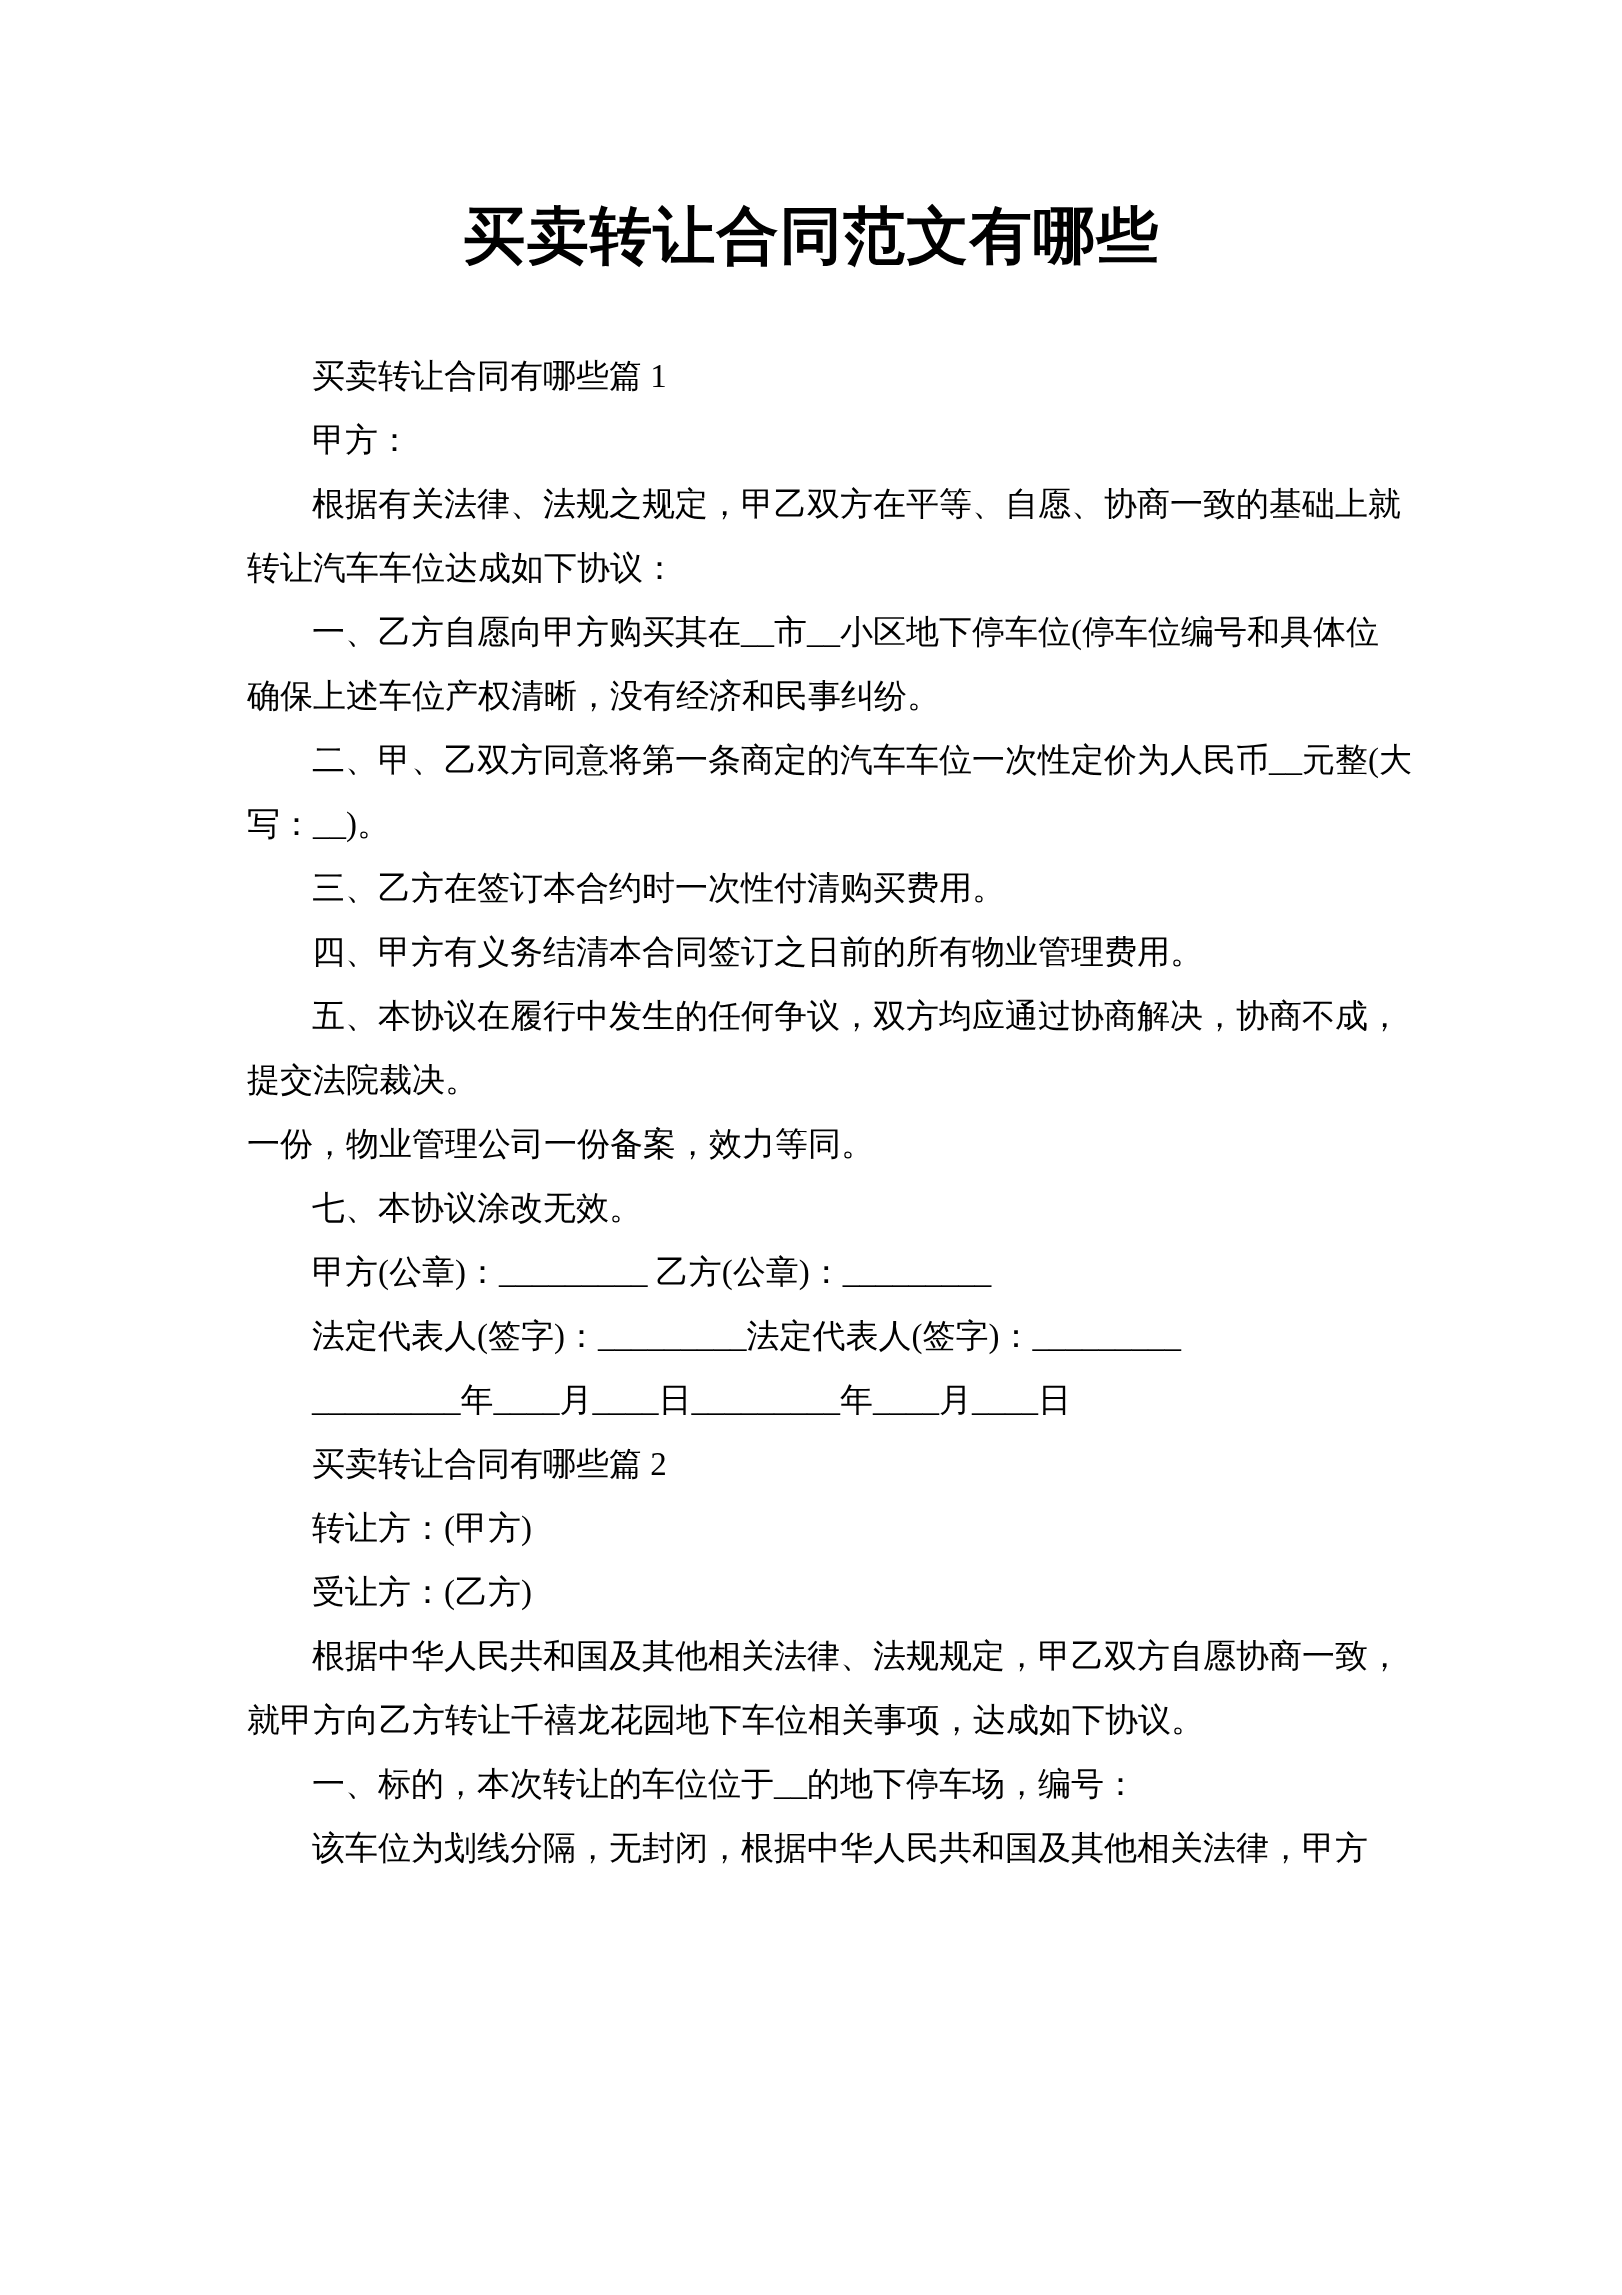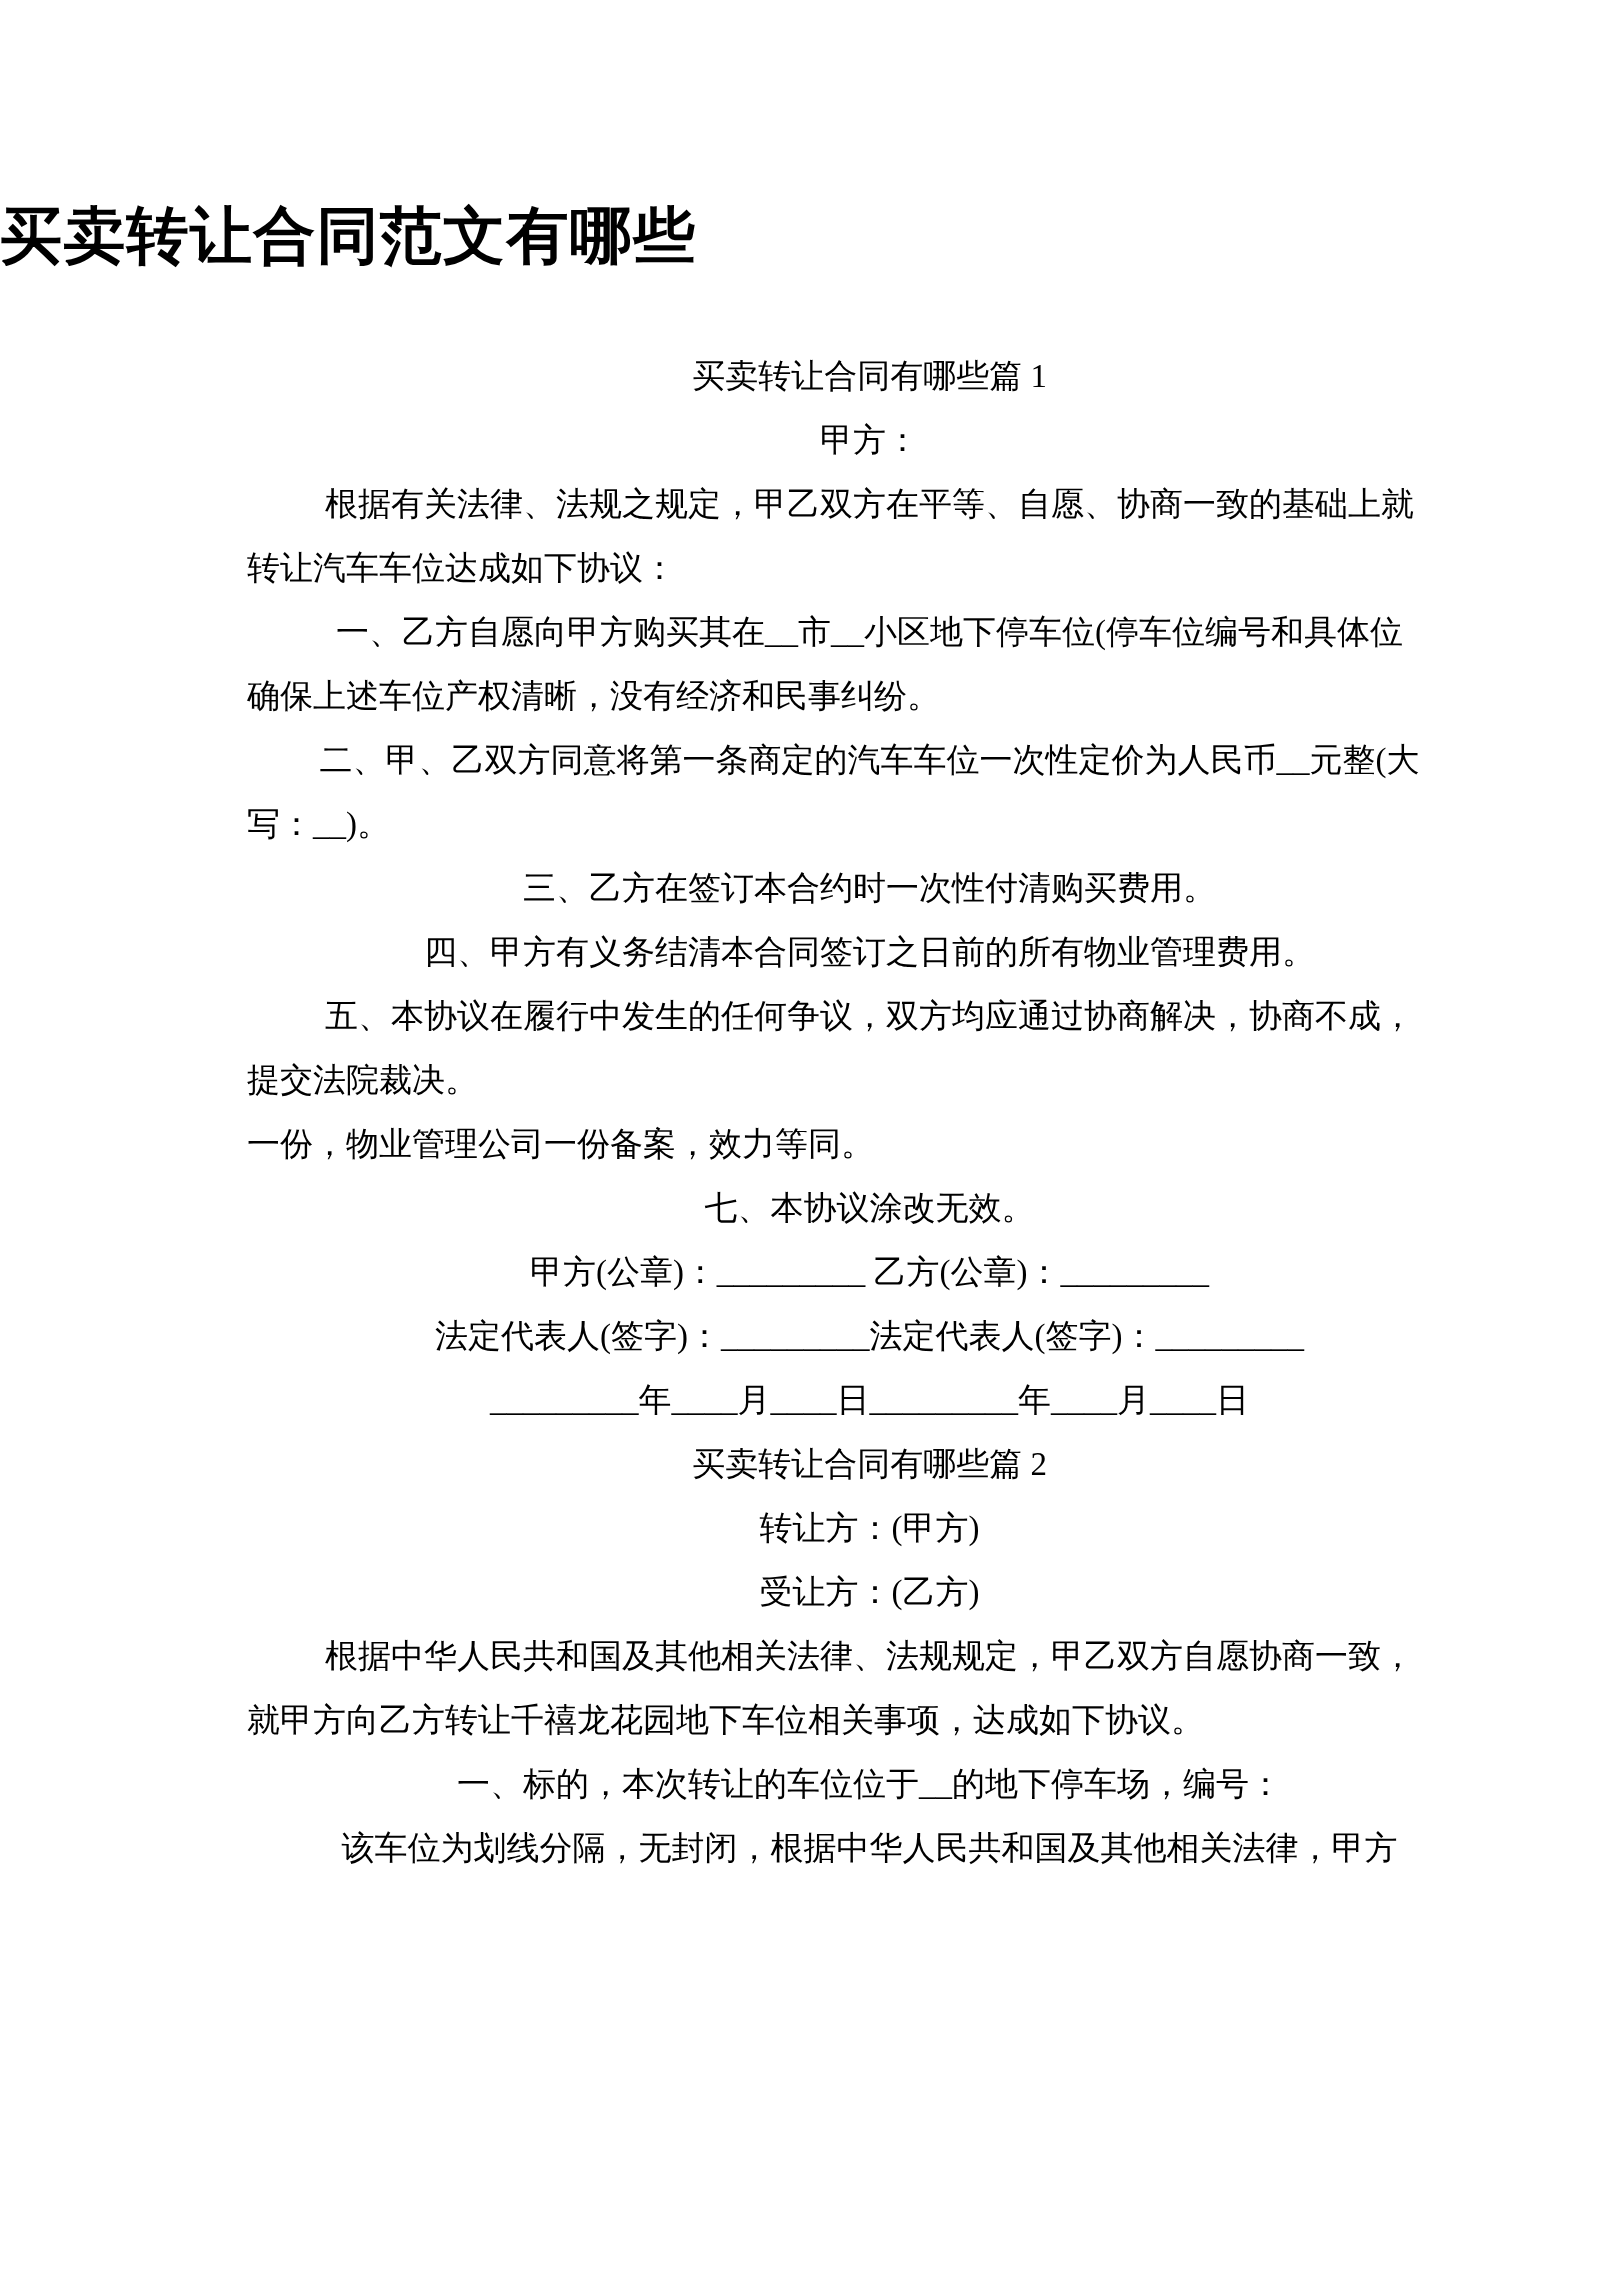--- a/index.html
+++ b/index.html
@@ -12,39 +12,38 @@
     width: 1623px;
     height: 2295px;
     background: #ffffff;
     color: #000000;
     font-family: "Liberation Serif", "DejaVu Serif", serif;
     overflow: hidden;
   }
   .title {
     margin: 190px 0 0 0;
     padding: 0;
-    text-align: left;
+    text-align: center;
     font-size: 62px;
     line-height: 92px;
     font-weight: bold;
     letter-spacing: 1.3px;
     white-space: pre;
   }
   .doc-body {
     margin: 62px 196px 0 247px;
     font-size: 33px;
     line-height: 64px;
     font-weight: normal;
   }
   .doc-line {
     white-space: pre;
   }
   .doc-line.indent {
     padding-left: 65px;
-    text-align: center;
   }
 </style>
 </head>
 <body>
 
 <div class="page">
   <h1 class="title">买卖转让合同范文有哪些</h1>
   <div class="doc-body">
       <div class="doc-line indent">买卖转让合同有哪些篇 1</div>
       <div class="doc-line indent">甲方：</div>

